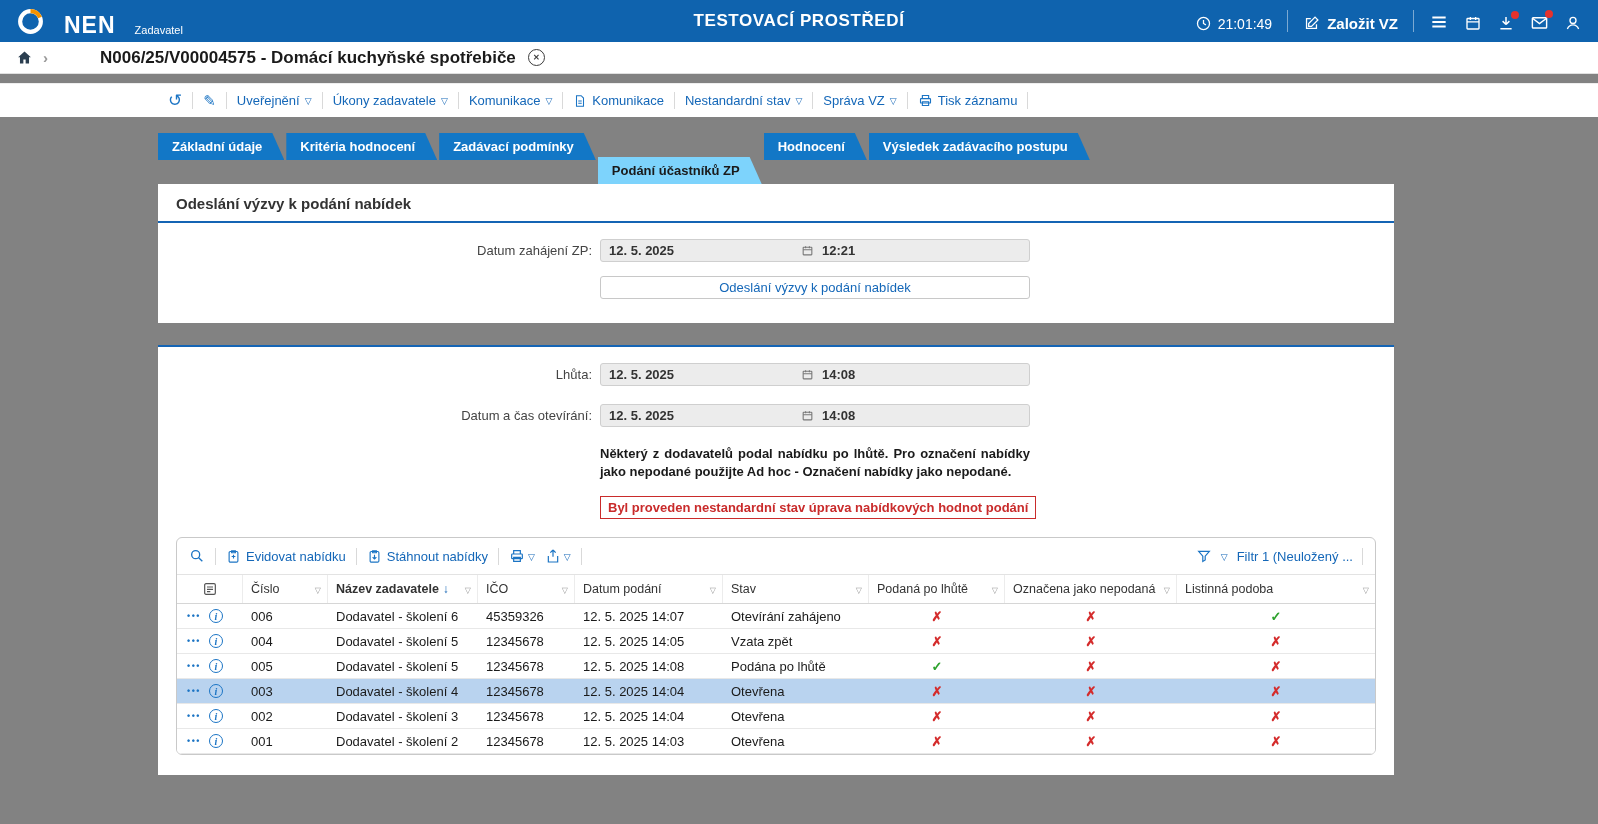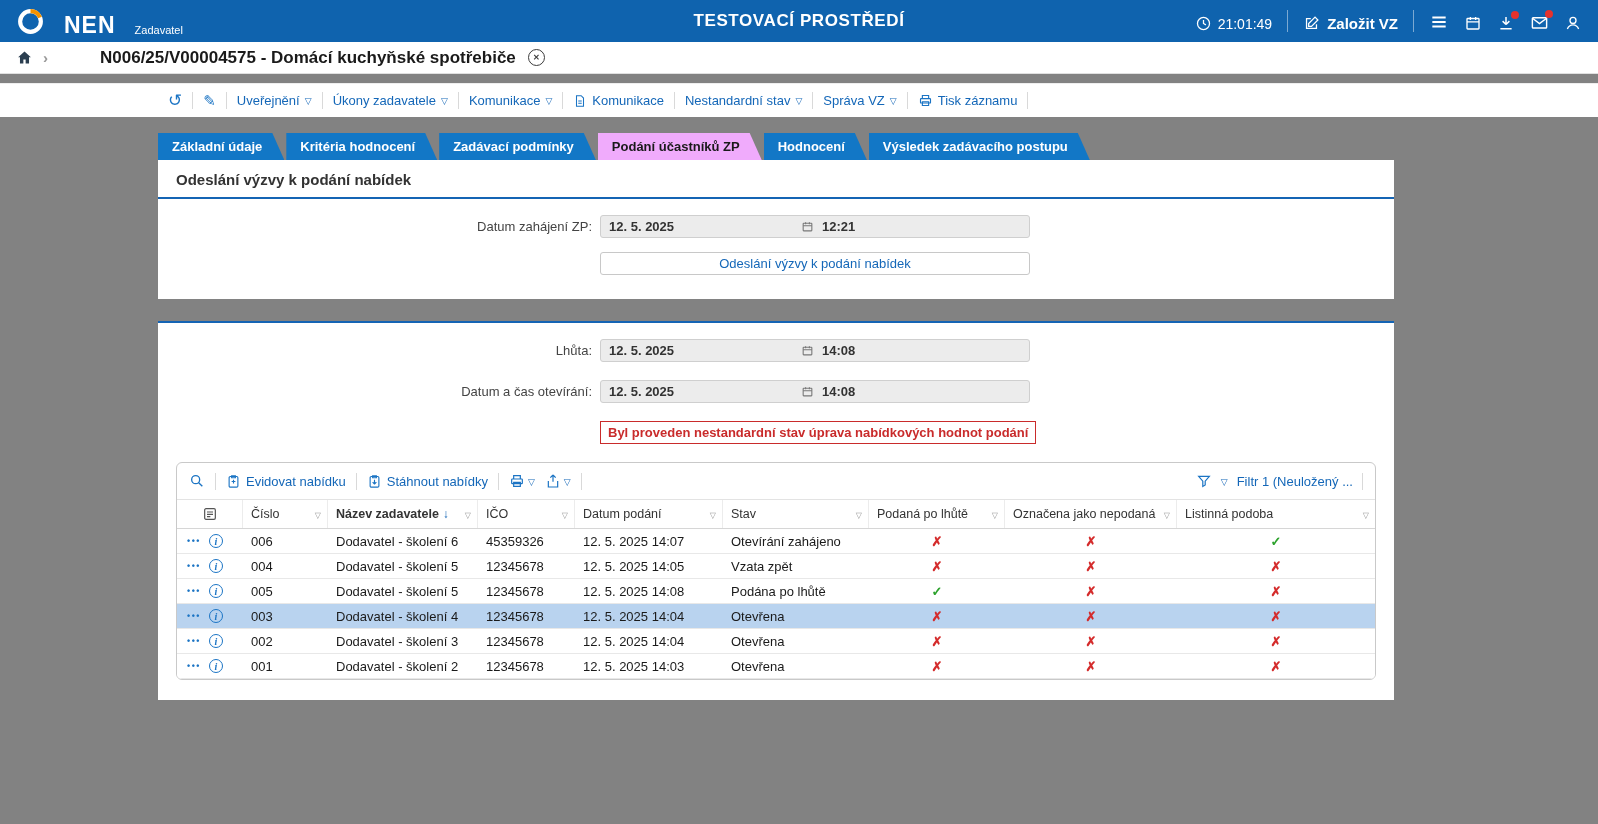--- a/index.html
+++ b/index.html
@@ -61,21 +61,21 @@
 
   
   .content { width:1236px; margin-left:158px; }
 
   .tabs { display:flex; margin-top:16px; }
   .tab {
     height:27px; line-height:27px; padding:0 22px 0 14px; margin-right:2px;
     background:#1277c6; color:#fff; font-size:13px; font-weight:bold; cursor:pointer;
     clip-path:polygon(0 0, calc(100% - 12px) 0, 100% 100%, 0 100%);
   }
-  .tab.active { background:#f0abfc; color:#1a1a1a; }
+  .tab.active { background:#7dd3fc; color:#1a1a1a;margin-top:24px; }
 
   .card { background:#fff; }
   .card-title { margin:0; padding:11px 18px 9px; font-size:15px; font-weight:bold; color:#333; }
   .rule { height:2px; background:#1464b4; }
 
   .card-body { padding:16px 0 24px; }
   .form-row { display:flex; align-items:center; margin-bottom:14px; }
   .card-nabidky .form-row { margin-bottom:18px; }
   .form-label { width:442px; padding-right:8px; text-align:right; font-size:13px; color:#444; }
   .dt-control {
@@ -359,20 +359,21 @@
           <span class="dt-date">12. 5. 2025</span>
           <span class="cal-icon">
             <svg width="13" height="13" viewBox="0 0 24 24" fill="none" stroke="#777" stroke-width="2">
               <rect x="4" y="6" width="16" height="14" rx="1"></rect>
                 <path d="M4 10.5h16M8.5 4v4M15.5 4v4"></path>
             </svg>
           </span>
           <span class="dt-time">14:08</span>
         </div>
       </div>
+      <div class="note">Některý z dodavatelů podal nabídku po lhůtě. Pro označení nabídky jako nepodané použijte Ad hoc - Označení nabídky jako nepodané.</div>
       <div class="warning-wrap">
         <span class="warning">Byl proveden nestandardní stav úprava nabídkových hodnot podání</span>
       </div>
 
 
       <div class="grid-card">
         <div class="grid-toolbar">
           <span class="gt-icon">
             <svg width="16" height="16" viewBox="0 0 24 24" fill="none" stroke="#1b74c4" stroke-width="2">
               <circle cx="10" cy="10" r="6"></circle>

